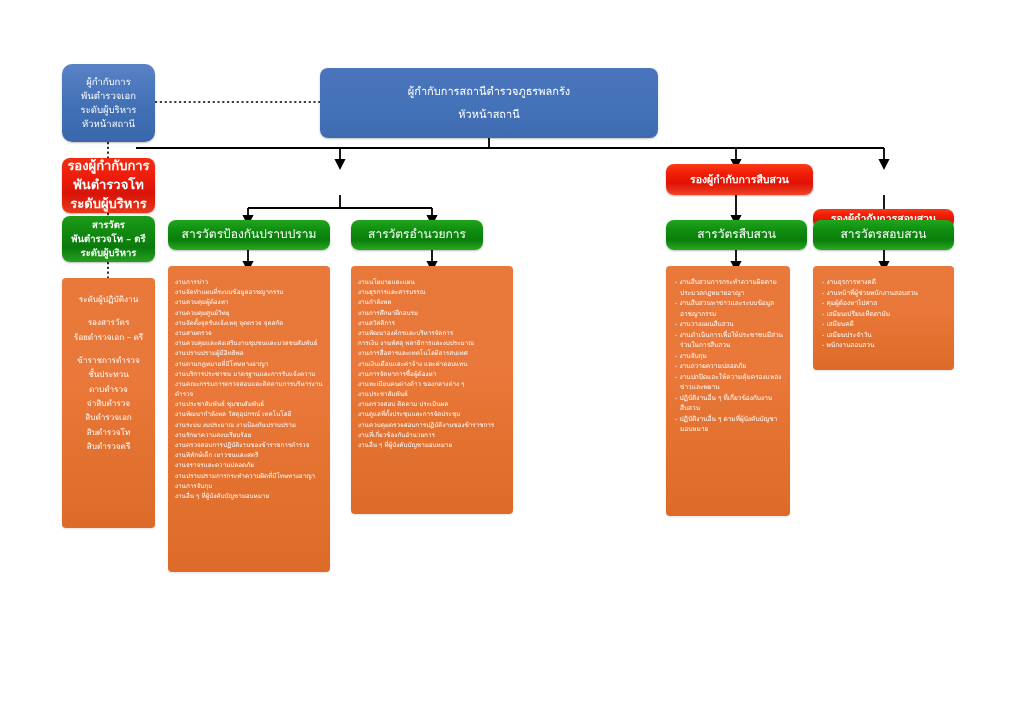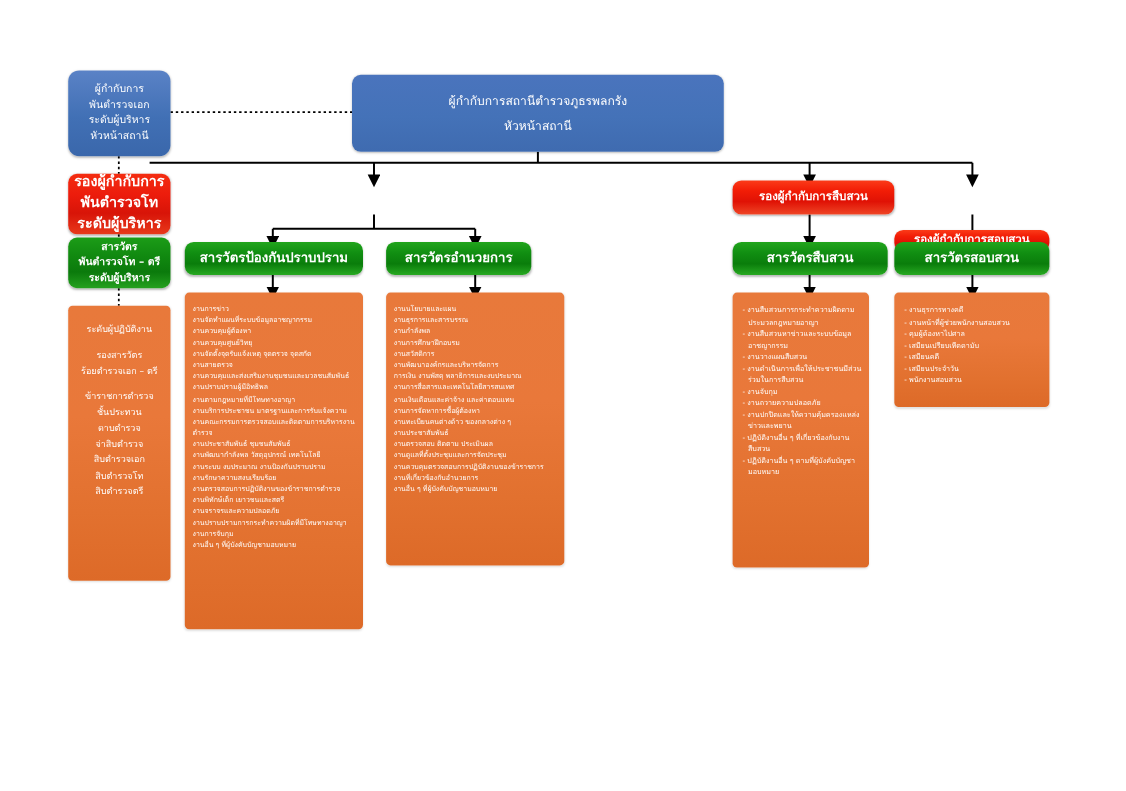--- a/index.html
+++ b/index.html
@@ -56,21 +56,21 @@
   
   .green{
     background:linear-gradient(180deg,#1c9c18 0%,#118a10 35%,#0b7a0c 68%,#25a11f 100%);
     font-size:9.5px;
     font-weight:bold;
     box-shadow:0 1px 2px rgba(0,0,0,.28);
   }
   .green-wide{
     background:linear-gradient(180deg,#21a51c 0%,#118f12 32%,#0a7d0b 66%,#28a922 100%);
     font-size:12px;
-    font-weight:bold;
+    font-weight:normal;
     box-shadow:0 1px 2px rgba(0,0,0,.28);
   }
   
   .orange{
     position:absolute;
     box-sizing:border-box;
     background:linear-gradient(180deg,#e8793b 0%,#e9783a 40%,#e2712f 75%,#dd6a28 100%);
     color:#ffffff;
     border-radius:4px;
     z-index:2;

